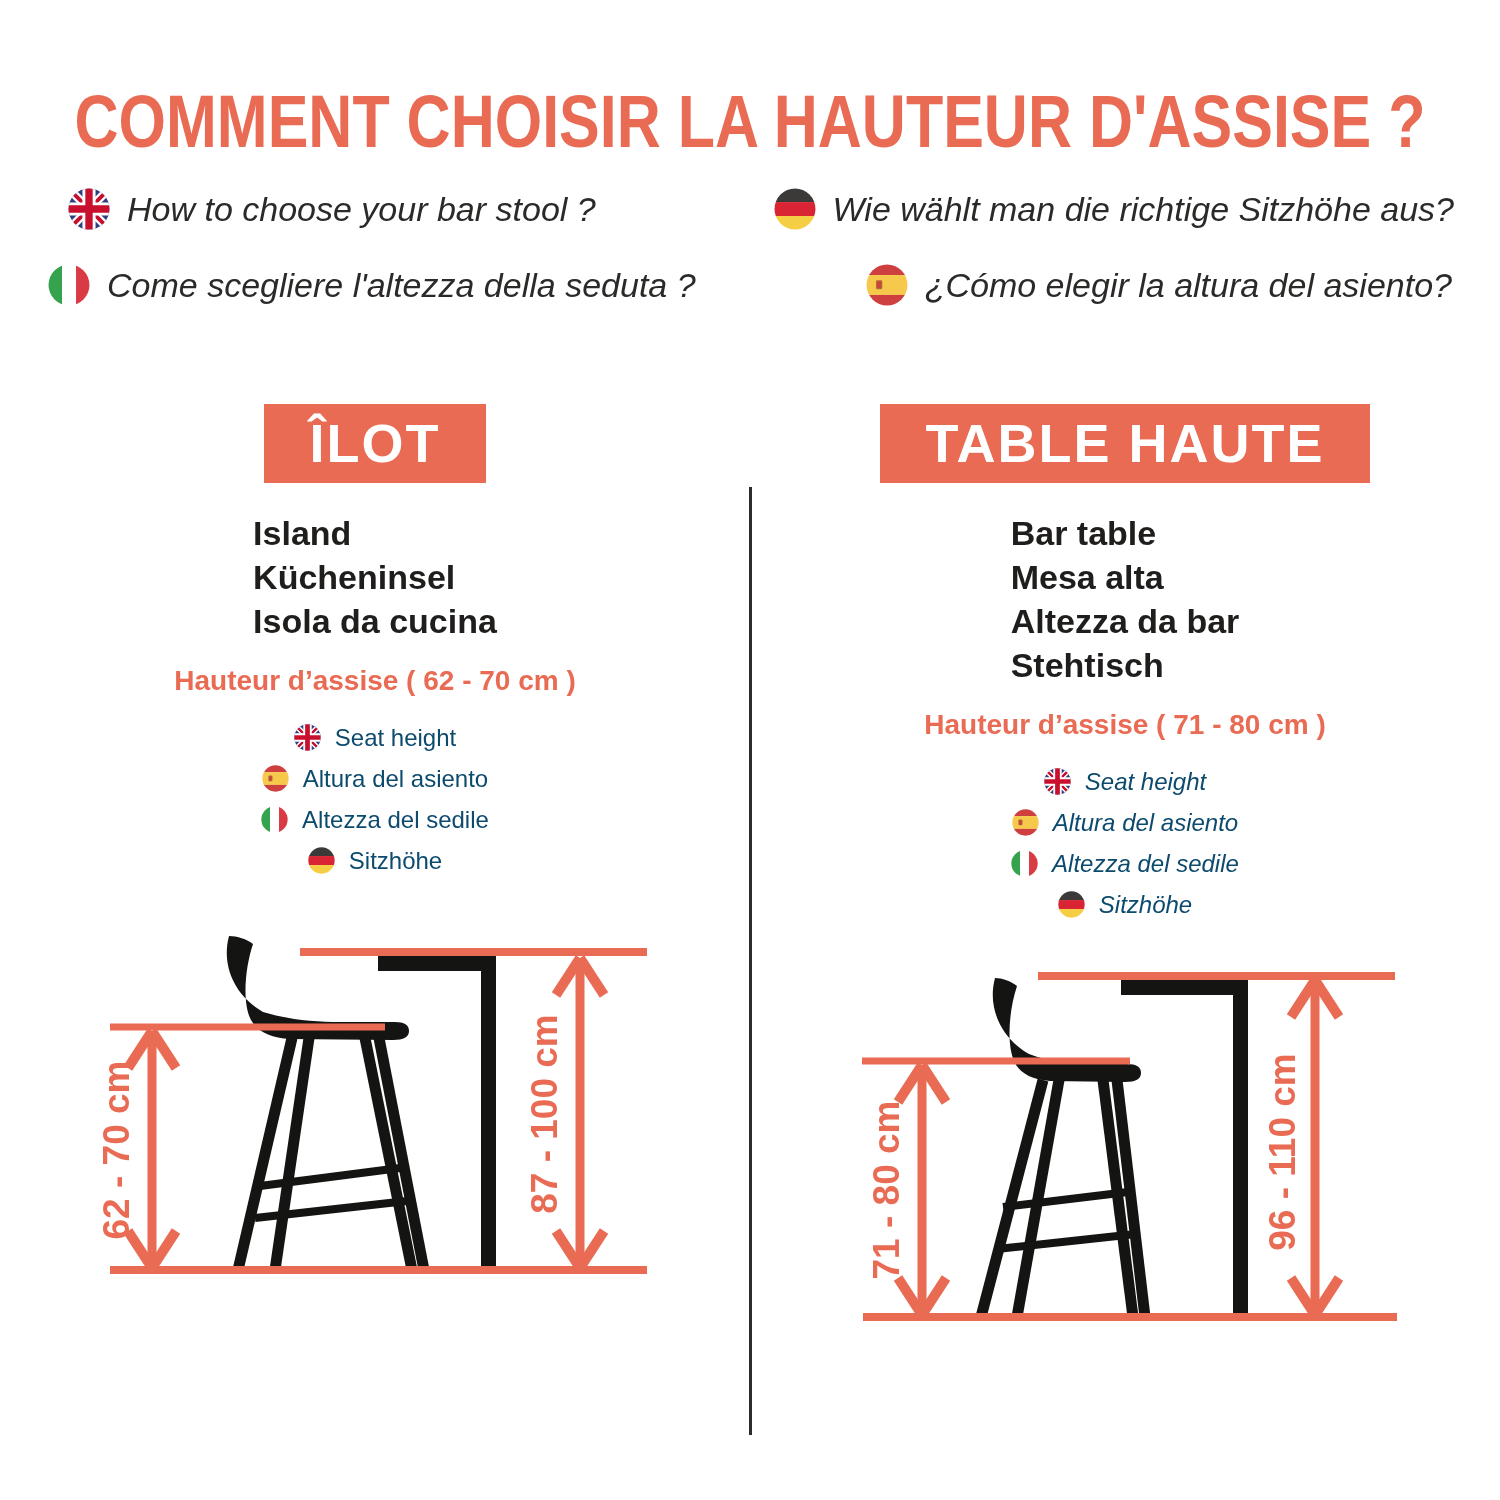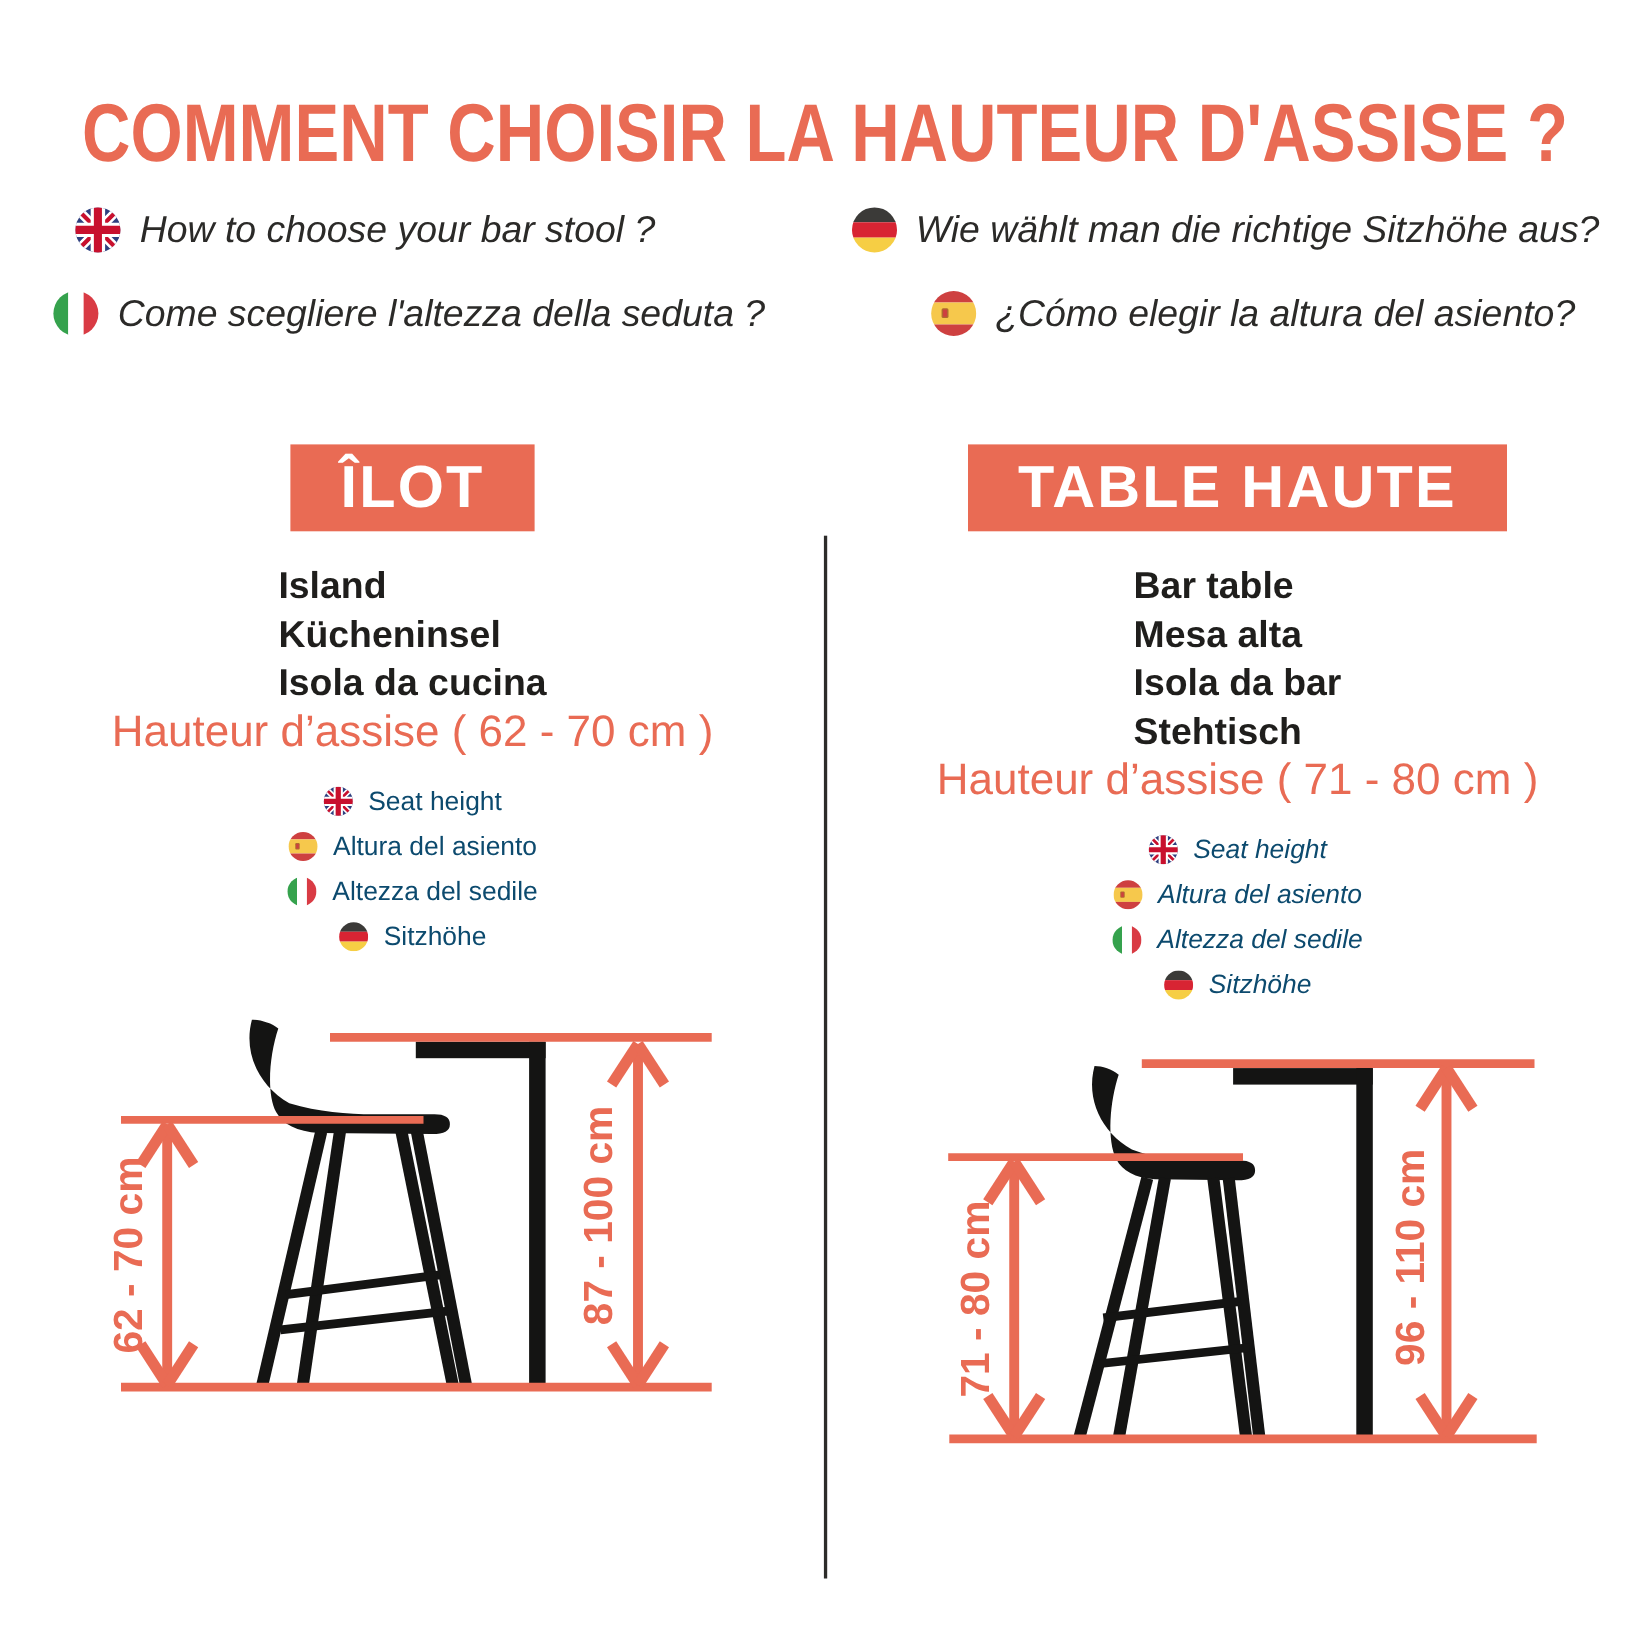--- a/index.html
+++ b/index.html
@@ -8,32 +8,32 @@
         font-family:"Liberation Sans",sans-serif;color:var(--ink);}
 
   
   .title{position:absolute;top:86px;left:0;width:100%;text-align:center;}
   .title span{display:inline-block;font-size:61px;font-weight:bold;color:var(--accent);
               transform:scaleY(1.22);transform-origin:center;white-space:nowrap;letter-spacing:0;}
 
   
   .intro-row{position:absolute;left:0;width:100%;display:flex;justify-content:space-between;box-sizing:border-box;align-items:flex-end;}
   .intro-row.r1{top:188px;padding:0 46px 0 68px;}
-  .intro-row.r2{top:264px;padding:0 68px 0 48px;}
+  .intro-row.r2{top:264px;padding:0 48px 0 48px;}
   .lang-item{display:flex;align-items:center;gap:17px;font-style:italic;font-size:34px;color:#2B2A28;white-space:nowrap;}
   .flag{width:42px;height:42px;flex:none;display:block;}
   .flag.small{width:27px;height:27px;}
 
   
   .columns{position:absolute;top:404px;left:0;width:100%;display:flex;}
   .column{width:750px;display:flex;flex-direction:column;align-items:center;}
   .col-header{background:var(--accent);color:#ffffff;font-weight:bold;font-size:54px;
               letter-spacing:2px;padding:7px 46px;line-height:1.2;white-space:nowrap;}
   .translations{margin-top:28px;text-align:left;font-weight:bold;font-size:34px;line-height:44px;color:var(--ink);}
-  .seat-title{color:var(--accent);font-weight:normal;font-size:40px;white-space:nowrap;}
+  .seat-title{margin-top:22px;color:var(--accent);font-weight:bold;font-size:28px;white-space:nowrap;}
   .seat-langs{margin-top:24px;display:flex;flex-direction:column;align-items:center;gap:7px;}
   .seat-lang-row{display:flex;align-items:center;gap:14px;font-size:24px;height:34px;color:#0c4a6e;}
   .column.right .seat-lang-row{font-style:italic;}
 
   .diagram{margin-top:40px;width:560px;height:370px;display:block;}
   .divider{position:absolute;left:749px;top:487px;width:3px;height:948px;background:#2D2C2A;}
 
   
   .ln{stroke:var(--accent);fill:none;}
   .w8{stroke-width:8;} .w7{stroke-width:7;} .w9{stroke-width:9;} .w10{stroke-width:10;}
@@ -215,21 +215,21 @@
         <text class="range" transform="rotate(-90,452,196)" x="452" y="196" text-anchor="middle" dominant-baseline="middle">87 - 100 cm</text>
       </svg>
     </div>
 
     <div class="column right">
       <div class="col-header">TABLE HAUTE</div>
 
       <div class="translations">
         <div>Bar table</div>
         <div>Mesa alta</div>
-        <div>Isola da bar</div>
+        <div>Altezza da bar</div>
         <div>Stehtisch</div>
       </div>
 
       <div class="seat-title">Hauteur d’assise ( 71 - 80 cm )</div>
 
       <div class="seat-langs">
         <div class="seat-lang-row">
           <svg class="flag small">
               <use href="#flag-uk"></use>
             </svg>

